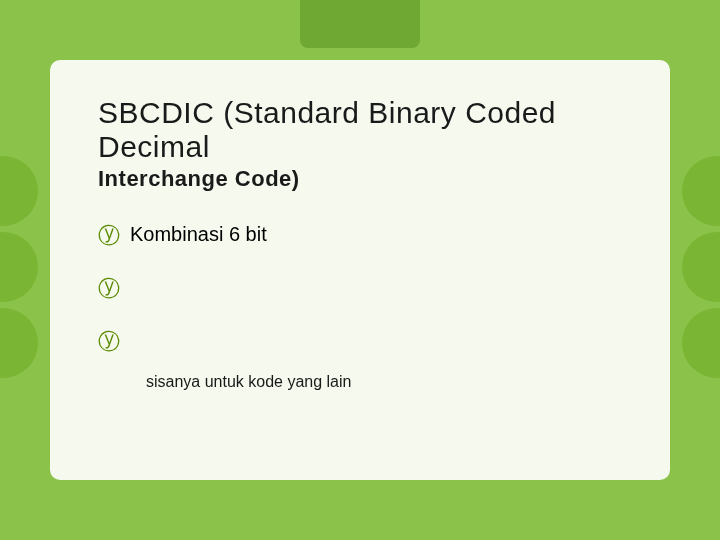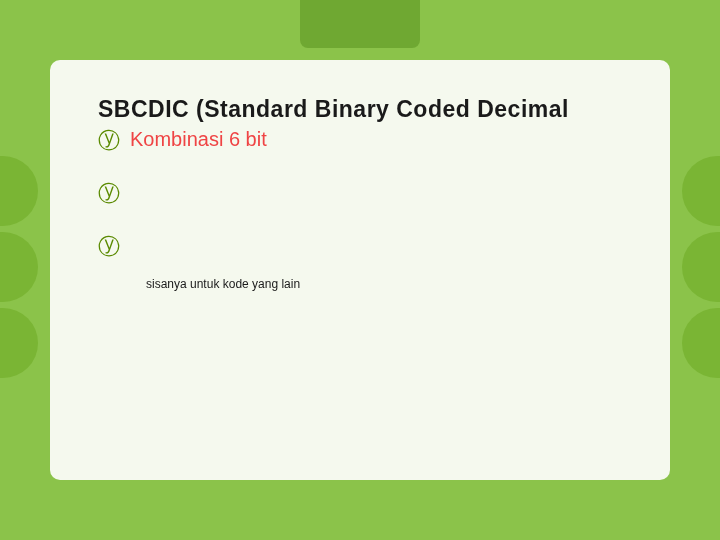--- a/index.html
+++ b/index.html
@@ -79,22 +79,22 @@
       width: 620px;
       min-height: 420px;
       background: #f5f9ee;
       border-radius: 10px;
       padding: 36px 48px 36px 48px;
       position: relative;
       z-index: 2;
     }
 
     .title-line {
-      font-size: 23px;
-      font-weight: bold;
+      font-size: 30px;
+      font-weight: normal;
       color: #1a1a1a;
       margin-bottom: 2px;
       letter-spacing: 0.5px;
     }
 
     .title-line2 {
       font-size: 22px;
       font-weight: bold;
       color: #1a1a1a;
       margin-bottom: 28px;
@@ -110,26 +110,26 @@
     .bullet-icon {
       font-size: 22px;
       color: #5a8a00;
       margin-right: 10px;
       margin-top: 1px;
       flex-shrink: 0;
     }
 
     .bullet-text {
       font-size: 20px;
-      color: #ef4444;
+      color: #000000;
       line-height: 1.4;
     }
 
     .sub-text {
-      font-size: 12px;
+      font-size: 16px;
       color: #1a1a1a;
       margin-left: 48px;
       margin-top: -8px;
       line-height: 1.4;
     }
 
     sup {
       font-size: 12px;
       vertical-align: super;
     }
@@ -149,20 +149,21 @@
 
   <div class="right-circles">
     <div class="circle-right"></div>
     <div class="circle-right"></div>
     <div class="circle-right"></div>
   </div>
 
   <div class="main-card">
 
     <div class="title-line">SBCDIC   (Standard   Binary   Coded   Decimal</div>
+    <div class="title-line2">Interchange Code)</div>
 
     <div class="bullet-item">
       <span class="bullet-icon">ⓨ</span>
       <span class="bullet-text">Kombinasi 6 bit</span>
     </div>
 
     <div class="bullet-item">
       <span class="bullet-icon">ⓨ</span>
     </div>
 

